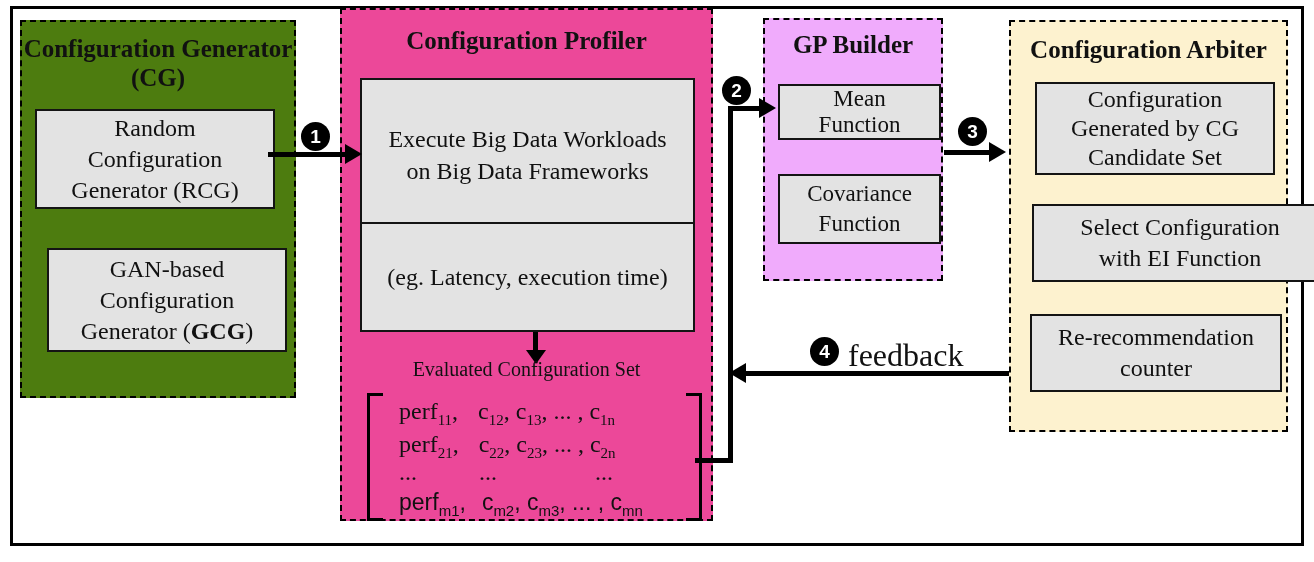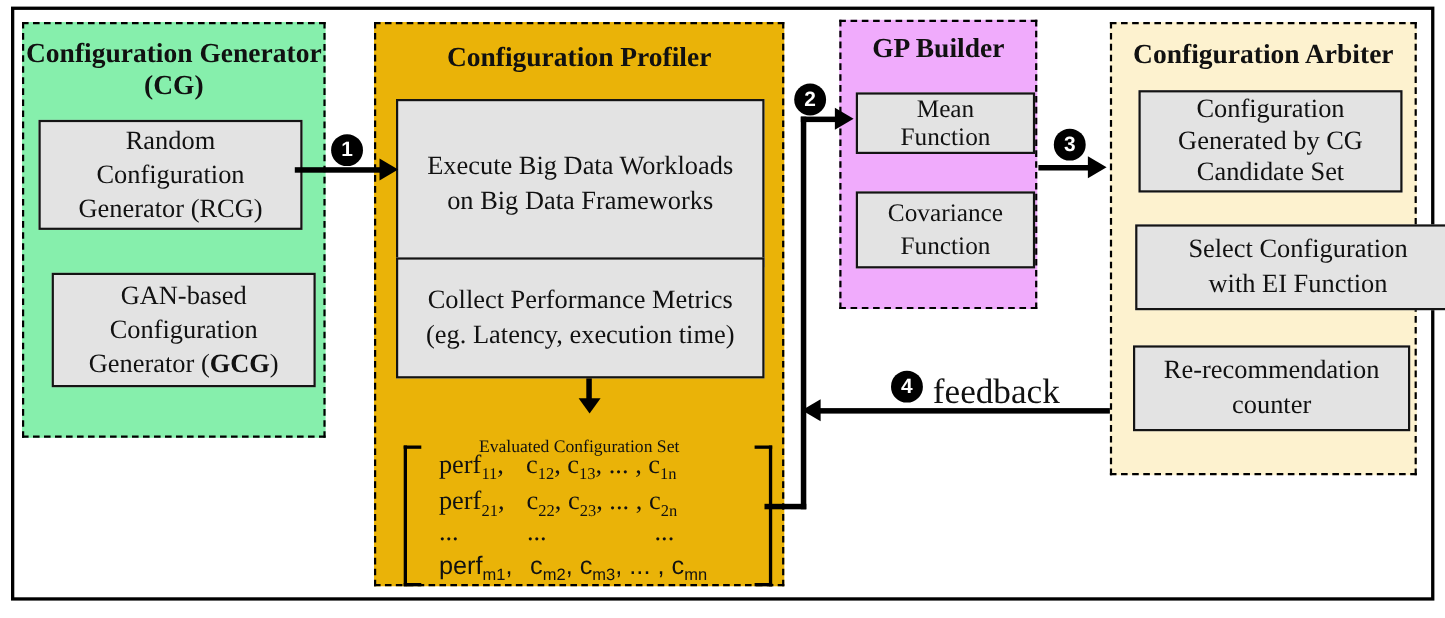--- a/index.html
+++ b/index.html
@@ -19,41 +19,41 @@
   .head-right{position:absolute;width:0;height:0;
     border-top:10px solid transparent;border-bottom:10px solid transparent;border-left:17px solid #000;}
   .head-left{position:absolute;width:0;height:0;
     border-top:10px solid transparent;border-bottom:10px solid transparent;border-right:17px solid #000;}
   .head-down{position:absolute;width:0;height:0;
     border-left:10px solid transparent;border-right:10px solid transparent;border-top:14px solid #000;}
   .badge{position:absolute;width:29px;height:29px;border-radius:50%;background:#000;color:#fff;
     font-family:"Liberation Sans", sans-serif;font-weight:bold;font-size:19px;
     display:flex;align-items:center;justify-content:center;z-index:5;}
   
-  .panel-cg{left:20px;top:20px;width:276px;height:378px;background:#86efac;}
+  .panel-cg{left:20px;top:20px;width:276px;height:378px;background:#4d7c0f;}
   .panel-cg .panel-title{padding-top:12px;}
-  .panel-profiler{left:340px;top:20px;width:373px;height:513px;background:#eab308;}
+  .panel-profiler{left:340px;top:8px;width:373px;height:513px;background:#ec4899;}
   .panel-profiler .panel-title{padding-top:16px;}
   .panel-gp{left:763px;top:18px;width:180px;height:263px;background:#f0abfc;}
   .panel-gp .panel-title{padding-top:10px;}
   .panel-arbiter{left:1009px;top:20px;width:279px;height:412px;background:#fdf2cf;}
   .panel-arbiter .panel-title{padding-top:13px;}
 
   .rcg-box{left:13px;top:87px;width:240px;height:100px;line-height:31px;}
   .gcg-box{left:13px;top:226px;width:240px;height:104px;line-height:31px;margin-left:12px;}
   .execute-box{left:18px;top:68px;width:335px;height:153px;line-height:32px;}
   .collect-box{left:18px;top:212px;width:335px;height:110px;line-height:32px;}
   .mean-box{left:13px;top:64px;width:163px;height:56px;font-size:23px;line-height:26px;}
   .cov-box{left:13px;top:154px;width:163px;height:70px;font-size:23px;line-height:30px;}
   .candidate-box{left:24px;top:60px;width:240px;height:93px;line-height:29px;}
   .select-box{left:21px;top:182px;width:296px;height:78px;line-height:31px;}
   .counter-box{left:19px;top:292px;width:252px;height:78px;line-height:31px;}
 
   .evaluated-label{position:absolute;left:0;top:348px;width:100%;text-align:center;
-    font-size:16px;margin-top:28px;}
+    font-size:20px;}
   .matrix{position:absolute;left:25px;top:383px;width:335px;height:128px;}
   .bracket{position:absolute;top:0;height:100%;width:16px;border:3px solid #000;box-sizing:border-box;}
   .bracket.left{left:0;border-right:none;}
   .bracket.right{right:0;border-left:none;}
   .matrix-rows{position:absolute;left:32px;top:2px;right:22px;}
   .matrix-row{font-size:24px;height:33px;line-height:33px;white-space:nowrap;}
   .matrix-row.ellipsis-row{height:25px;line-height:22px;}
   .matrix-row.sans{font-family:"Liberation Sans", sans-serif;font-size:23px;}
   .matrix-row sub{font-size:15px;line-height:0;}
   .matrix-row .gap{display:inline-block;}
@@ -83,21 +83,20 @@
     </div>
   </div>
 
   <div class="panel panel-profiler">
     <div class="panel-title">Configuration Profiler</div>
     <div class="node execute-box">
       <div class="line">Execute Big Data Workloads</div>
       <div class="line">on Big Data Frameworks</div>
     </div>
     <div class="node collect-box">
-      <div class="line">Collect Performance Metrics</div>
       <div class="line">(eg. Latency, execution time)</div>
     </div>
 
     <div class="vline" style="left:191px;top:322px;width:5px;height:20px;"></div>
     <div class="head-down" style="left:184px;top:340px;"></div>
     <div class="evaluated-label">Evaluated Configuration Set</div>
     <div class="matrix">
       <div class="bracket left"></div>
       <div class="bracket right"></div>
       <div class="matrix-rows">

